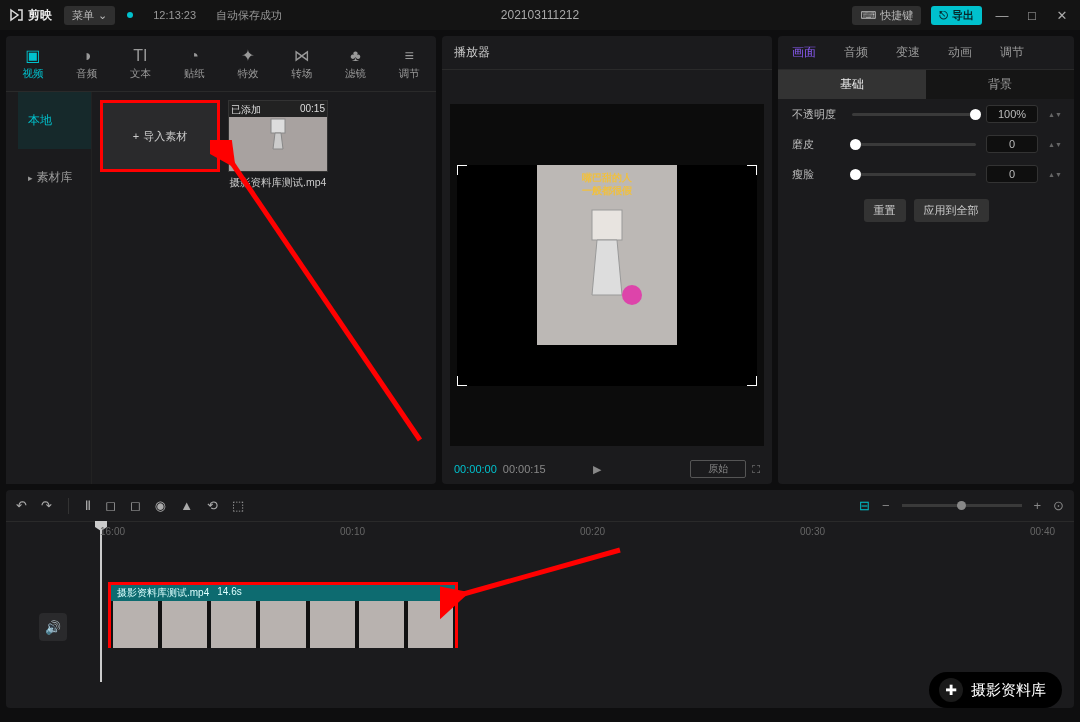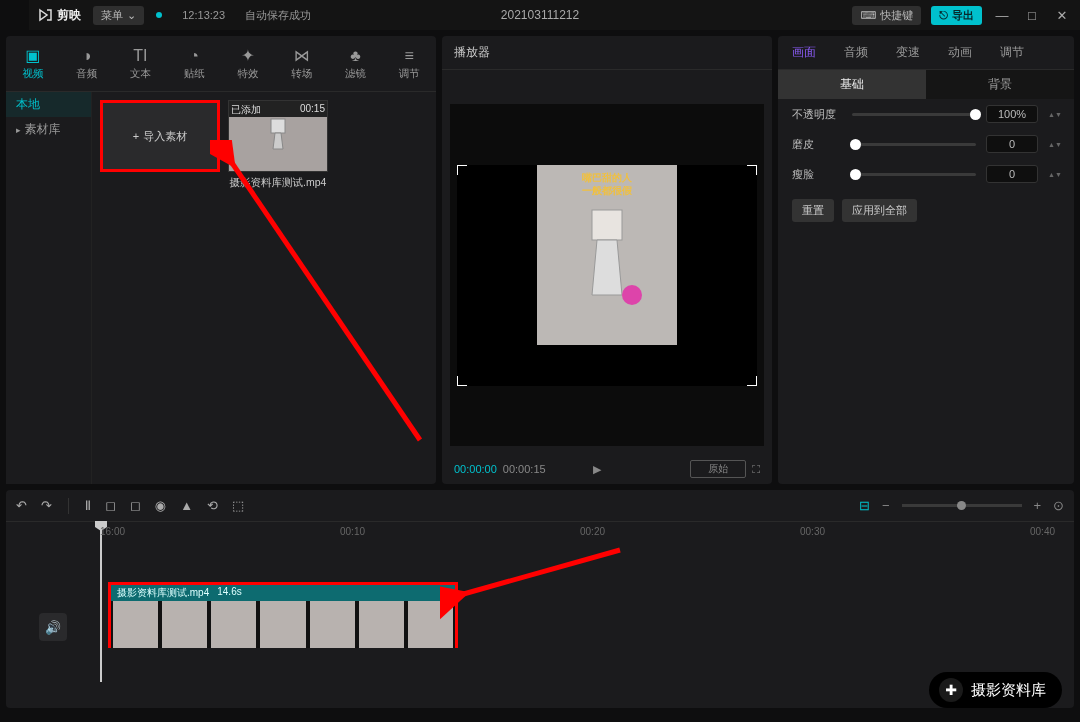--- a/index.html
+++ b/index.html
@@ -1,36 +1,36 @@
 <!DOCTYPE html>
 <html><head>
 <meta charset="utf-8">
 <style>
   * { box-sizing: border-box; margin:0; padding:0; font-family: "Microsoft YaHei", sans-serif; }
   body { background:#0e0e0f; color:#ccc; width:1080px; height:722px; overflow:hidden; position:relative; }
-  .titlebar { height:30px; background:#141414; display:flex; align-items:center; padding:12px 8px; font-size:12px; color:#bbb;margin-left:29px; }
+  .titlebar { height:30px; background:#141414; display:flex; align-items:center; padding:12px 8px; font-size:12px; color:#bbb; }
   .logo { display:flex; align-items:center; gap:4px; font-weight:bold; color:#eee;}
   .menu-dd { margin-left:12px; background:#2f2f2f; border-radius:3px; padding:2px 8px; font-size:11px; display:flex; align-items:center; gap:4px;}
   .autosave { margin-left:12px; font-size:11px; color:#999; display:flex; align-items:center; gap:20px;}
   .dot { width:6px;height:6px;border-radius:50%; background:#00c1cd; }
   .projname { position:absolute; left:50%; transform:translateX(-50%); font-size:12px; color:#aaa;}
   .tbar-right { margin-left:auto; display:flex; align-items:center; gap:10px;}
   .pill { background:#2f2f2f; border-radius:3px; padding:2px 8px; font-size:11px; display:flex; align-items:center; gap:4px;}
   .export { background:#00c1cd; color:#062a2c; font-weight:bold;}
   .winbtn { width:20px; text-align:center; color:#aaa; font-size:13px;}
   .main { display:flex; height:460px; padding:6px; gap:6px;}
   .panel { background:#1b1b1d; border-radius:4px; }
   .media-panel { width:430px; display:flex; flex-direction:column;}
   .media-tabs { display:flex; height:56px; border-bottom:1px solid #2a2a2a;}
   .mtab { flex:1; display:flex; flex-direction:column; align-items:center; justify-content:center; gap:2px; font-size:10.5px; color:#999;}
   .mtab.active { color:#00c1cd; }
   .mtab-icon { font-size:16px;}
   .media-body { flex:1; display:flex;}
   .media-side { width:86px; background:#1b1b1d; border-right:1px solid #222; font-size:12px;}
-  .side-item { padding:4px 10px; color:#999; display:flex; align-items:center; gap:4px;}
+  .side-item { padding:20px 10px; color:#999; display:flex; align-items:center; gap:4px;margin-left:12px;}
   .side-item.active { color:#00c1cd; background:#16292b;}
   .caret { font-size:9px;}
   .media-grid { flex:1; padding:8px; position:relative; display:flex; gap:8px; align-items:flex-start;}
   .import-box { width:120px; height:72px; border:3px solid #ff0000; background:#2a2a2c; display:flex; align-items:center; justify-content:center; flex-direction:row; font-size:11px; color:#ccc; gap:4px;}
   .clip-thumb { width:100px;}
   .thumb-img { width:100px; height:72px; background:#a8a2a0; position:relative; border:1px solid #333; display:flex; align-items:center; justify-content:center;}
   .thumb-img::before { content:""; position:absolute; top:0;left:0;right:0; height:16px; background:#222;}
   .badge { position:absolute; top:2px; left:2px; font-size:10px; color:#ddd; z-index:2;}
   .dur { position:absolute; top:2px; right:2px; font-size:10px; color:#ddd; z-index:2;}
   .clip-name { font-size:10.5px; color:#ccc; text-align:center; margin-top:4px; white-space:nowrap; overflow:hidden;}
@@ -54,21 +54,21 @@
   .itab.active { color:#8b5cf6;}
   .insp-sub { display:flex; background:#151515;}
   .sub-item { flex:1; text-align:center; padding:6px; font-size:12px; color:#999;}
   .sub-item.active { background:#333; color:#eee;}
   .prop { display:flex; align-items:center; padding:6px 14px; font-size:11px; color:#bbb; gap:10px;}
   .prop-label { width:50px;}
   .slider-track { flex:1; height:3px; background:#3a3a3a; border-radius:2px; position:relative;}
   .slider-thumb { position:absolute; top:-4px; width:11px; height:11px; background:#fff; border-radius:50%;}
   .val-box { width:52px; background:#0f0f0f; border:1px solid #333; border-radius:3px; text-align:center; padding:2px 0; font-size:11px;}
   .stepper { width:12px; height:18px; display:flex; flex-direction:column; justify-content:center; color:#666; font-size:7px; line-height:7px;}
-  .insp-btns { display:flex; justify-content:flex-start; gap:8px; padding:10px 14px;}
+  .insp-btns { display:flex; justify-content:center; gap:8px; padding:10px 14px;}
   .btn-g { background:#333; border-radius:3px; padding:4px 10px; font-size:11px;}
   .timeline { margin:0 6px 6px 6px; background:#1b1b1d; border-radius:4px; height:218px; display:flex; flex-direction:column;}
   .tl-tools { height:32px; display:flex; align-items:center; padding:0 10px; gap:14px; border-bottom:1px solid #2a2a2a; font-size:13px; color:#aaa;}
   .tl-sep { width:1px; height:16px; background:#333; margin:0 2px;}
   .tl-right { margin-left:auto; display:flex; align-items:center; gap:12px; color:#888;}
   .zoom-track { width:120px; height:3px; background:#3a3a3a; position:relative;}
   .zoom-thumb { position:absolute; top:-3px; left:55px; width:9px;height:9px; background:#888; border-radius:50%;}
   .ruler { height:24px; position:relative; font-size:10px; color:#666; display:flex;}
   .ruler-left { width:94px;}
   .ruler-body { flex:1; position:relative;}

